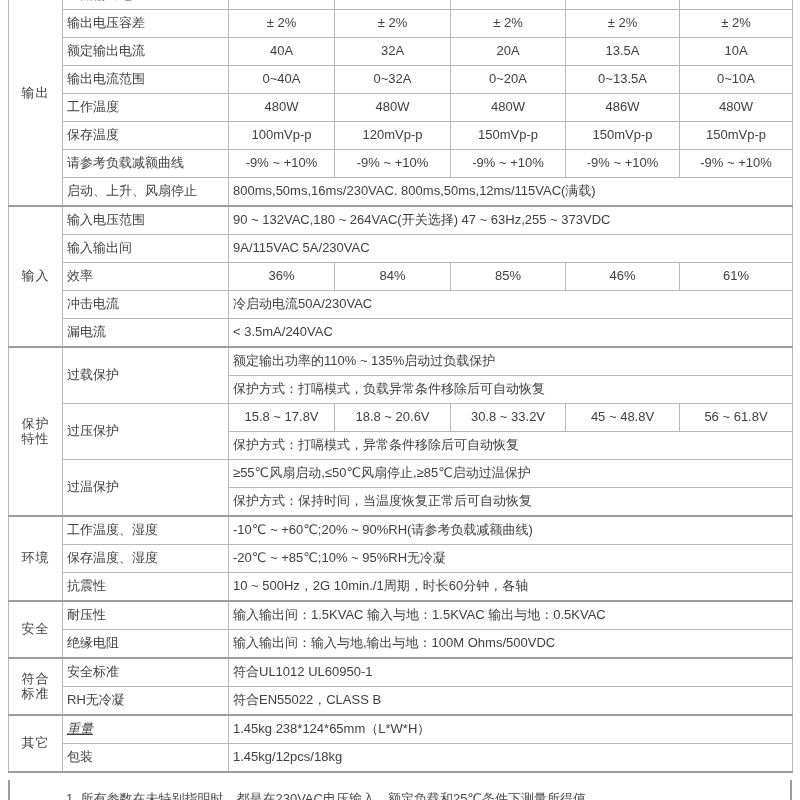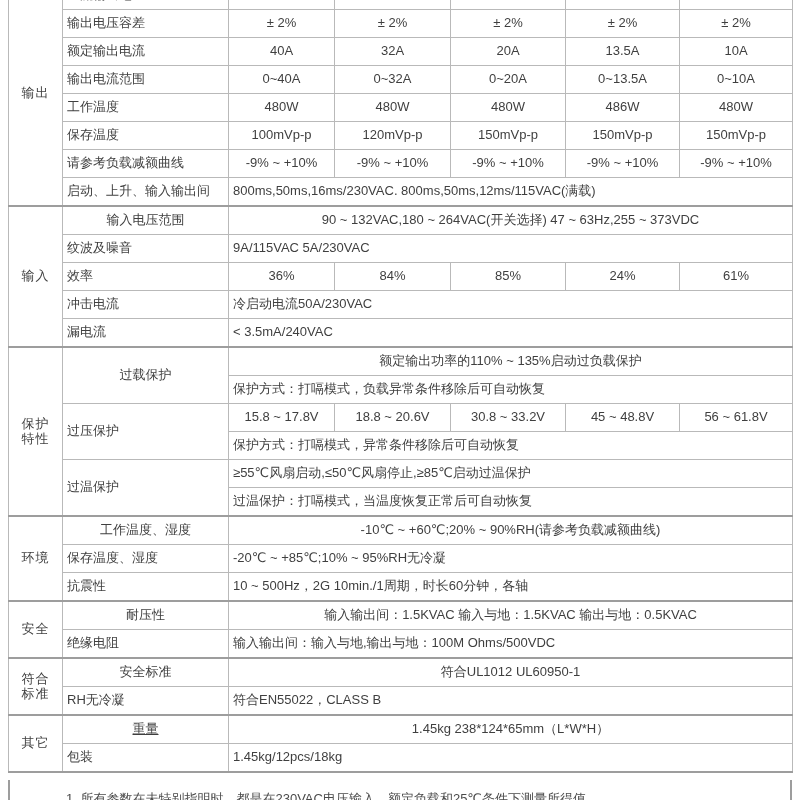--- a/index.html
+++ b/index.html
@@ -52,33 +52,33 @@
   }
   td.group .gline { display: block; }
 
   
   td.param {
     width: 166px;
     text-align: left;
     padding-left: 10px;
     font-size: 13.5px;
   }
-  td.param.underline span { text-decoration: underline; }
+  td.param.underline span { text-decoration: underline; font-style: italic; }
 
   
   td.val {
     text-align: center;
   }
   td.valwide {
     text-align: left;
     padding-left: 12px;
   }
 
   
-  tr.sectop > td { border-top: 2px solid #9d9d9d; text-align: center; }
+  tr.sectop > td { border-top: 2px solid #9d9d9d; }
 
   
   table.spec {
     border-top: 1px solid #b9b9b9;
     border-bottom: 2px solid #9d9d9d;
   }
 
   .footnote {
     position: absolute;
     left: 8px;
@@ -163,41 +163,41 @@
     </tr>
     <tr>
       <td class="param">请参考负载减额曲线</td>
       <td class="val">-9% ~ +10%</td>
       <td class="val">-9% ~ +10%</td>
       <td class="val">-9% ~ +10%</td>
       <td class="val">-9% ~ +10%</td>
       <td class="val">-9% ~ +10%</td>
     </tr>
     <tr>
-      <td class="param">启动、上升、输入输出间</td>
+      <td class="param">启动、上升、风扇停止</td>
       <td class="valwide" colspan="5">800ms,50ms,16ms/230VAC.  800ms,50ms,12ms/115VAC(满载)</td>
     </tr>
 
     <tr class="sectop">
       <td class="group" rowspan="5">
         <span class="gline">输入</span>
       </td>
       <td class="param">输入电压范围</td>
       <td class="valwide" colspan="5">90 ~ 132VAC,180 ~ 264VAC(开关选择)  47 ~ 63Hz,255 ~ 373VDC</td>
     </tr>
     <tr>
-      <td class="param">纹波及噪音</td>
+      <td class="param">输入输出间</td>
       <td class="valwide" colspan="5">9A/115VAC  5A/230VAC</td>
     </tr>
     <tr>
       <td class="param">效率</td>
       <td class="val">36%</td>
       <td class="val">84%</td>
       <td class="val">85%</td>
-      <td class="val">24%</td>
+      <td class="val">46%</td>
       <td class="val">61%</td>
     </tr>
     <tr>
       <td class="param">冲击电流</td>
       <td class="valwide" colspan="5">冷启动电流50A/230VAC</td>
     </tr>
     <tr>
       <td class="param">漏电流</td>
       <td class="valwide" colspan="5">&lt; 3.5mA/240VAC</td>
     </tr>
@@ -222,21 +222,21 @@
       <td class="val">56 ~ 61.8V</td>
     </tr>
     <tr>
       <td class="valwide" colspan="5">保护方式：打嗝模式，异常条件移除后可自动恢复</td>
     </tr>
     <tr>
       <td class="param" rowspan="2">过温保护</td>
       <td class="valwide" colspan="5">≥55℃风扇启动,≤50℃风扇停止,≥85℃启动过温保护</td>
     </tr>
     <tr>
-      <td class="valwide" colspan="5">过温保护：打嗝模式，当温度恢复正常后可自动恢复</td>
+      <td class="valwide" colspan="5">保护方式：保持时间，当温度恢复正常后可自动恢复</td>
     </tr>
 
     <tr class="sectop">
       <td class="group" rowspan="3">
         <span class="gline">环境</span>
       </td>
       <td class="param">工作温度、湿度</td>
       <td class="valwide" colspan="5">-10℃ ~ +60℃;20% ~ 90%RH(请参考负载减额曲线)</td>
     </tr>
     <tr>

